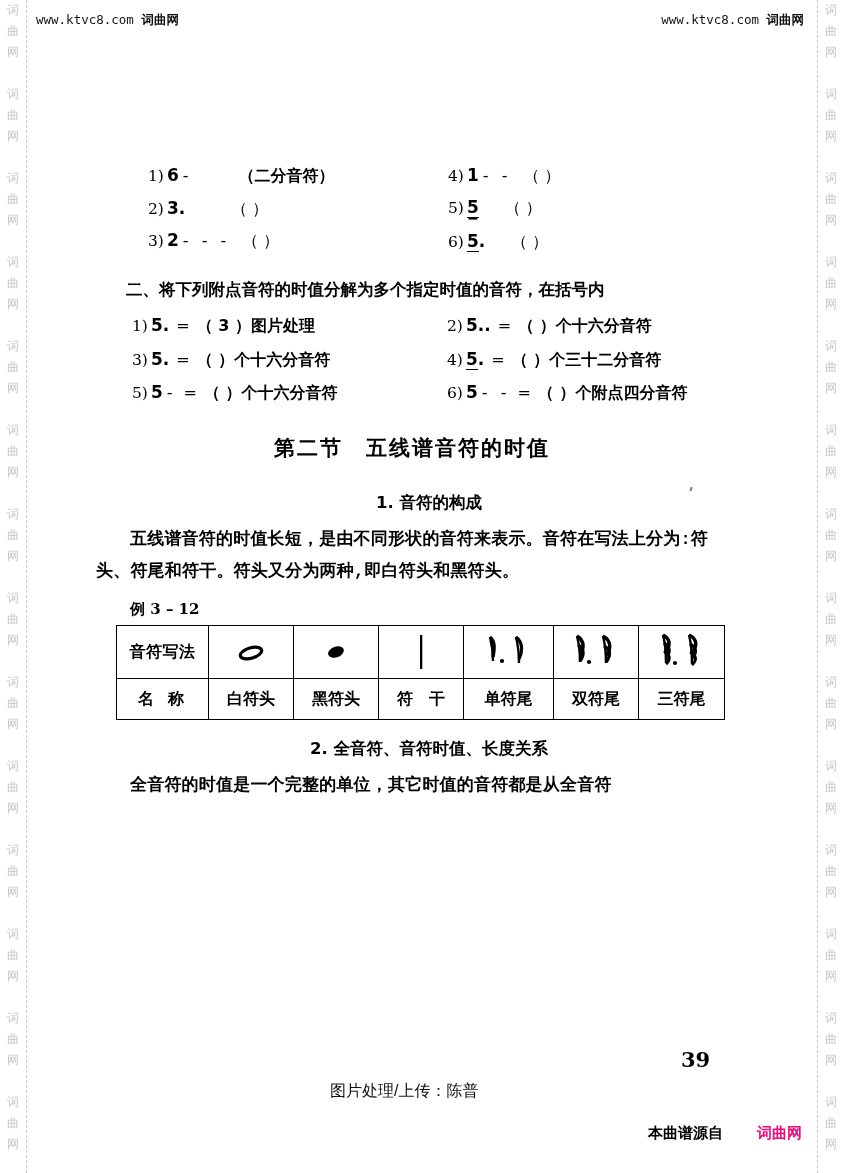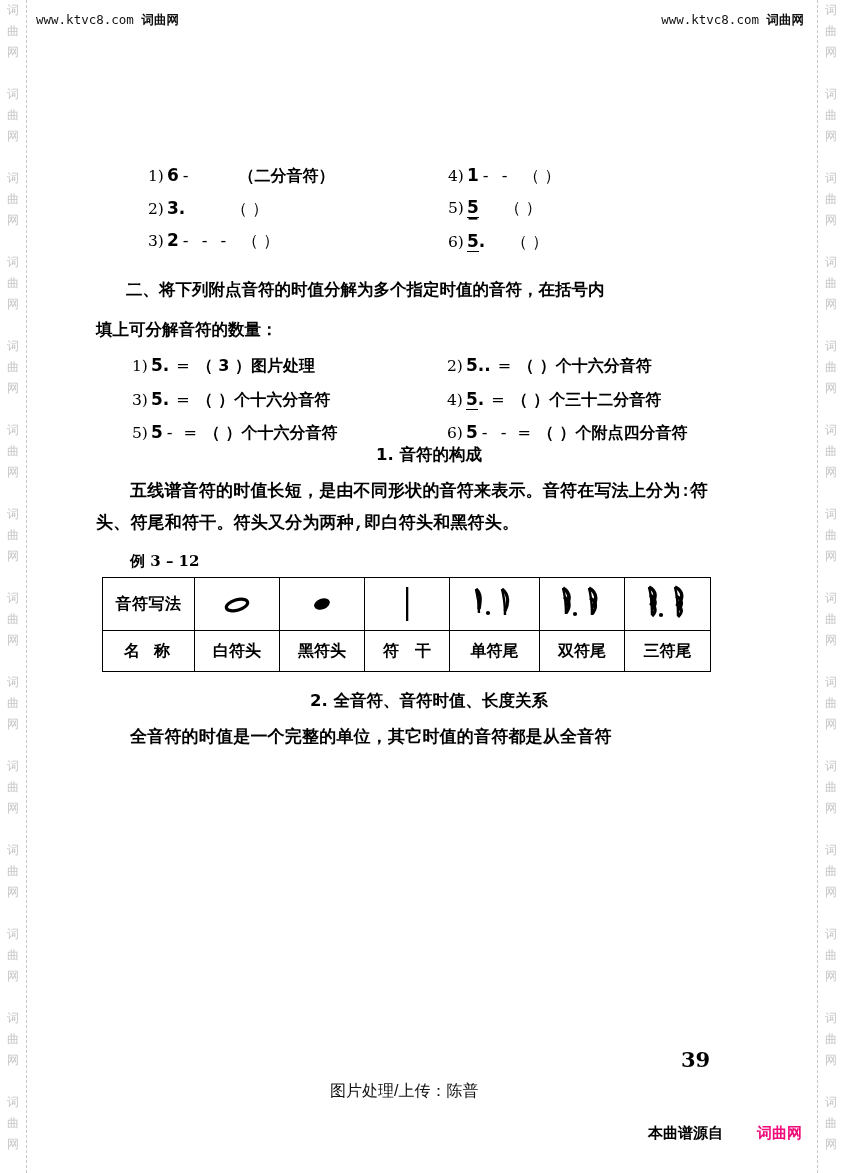--- a/index.html
+++ b/index.html
@@ -187,21 +187,21 @@
     font-size: 15px;
     font-weight: bold;
     margin: 12px 0 6px 34px;
     font-family: "DejaVu Serif", serif;
   }
 
   
   .note-table {
     border-collapse: collapse;
     width: 608px;
-    margin: 2px 0 0 6px;
+    margin: 2px 0 0 20px;
     table-layout: fixed;
   }
   .note-table td {
     border: 1.6px solid #000;
     text-align: center;
     vertical-align: middle;
     font-family: "DejaVu Sans", sans-serif;
   }
   .note-table tr.row-glyph td { height: 50px; }
   .note-table tr.row-name  td { height: 38px; }
@@ -439,21 +439,20 @@
         <span class="ex-num">6)</span>
         <span class="jp u1">5</span>
         <span class="dot-after">.</span>
         <span class="gap-md"></span>
         <span class="paren">（          ）</span>
       </div>
     </div>
 
     <div style="height:22px"></div>
     <div class="q-para">二、将下列附点音符的时值分解为多个指定时值的音符，在括号内</div>
-    <div class="q-para" style="text-indent:0">填上可分解音符的数量：</div>
 
     <div class="ex-grid g2">
 
       <div class="ex-item">
         <span class="ex-num">1)</span>
         <span class="jp">5</span>
         <span class="dot-after">.</span>
         <span class="eq">=</span>
         <span class="cn">（ 3 ）</span>
         <span class="cn">图片处理</span>
@@ -498,20 +497,21 @@
       <div class="ex-item">
         <span class="ex-num">6)</span>
         <span class="jp">5</span>
         <span class="dash">- -</span>
         <span class="eq">=</span>
         <span class="cn">（    ）</span>
         <span class="cn">个附点四分音符</span>
       </div>
     </div>
 
+    <div class="sec-title">第二节　五线谱音符的时值</div>
 
     <div class="sub-head">1. 音符的构成</div>
     <div class="body-para">五线谱音符的时值长短，是由不同形状的音符来表示。音符在写法上分为:符头、符尾和符干。符头又分为两种,即白符头和黑符头。</div>
 
     <div class="ex-label">例 3 – 12</div>
 
     <table class="note-table">
       <colgroup>
         <col style="width:92px">
           <col style="width:85px">

